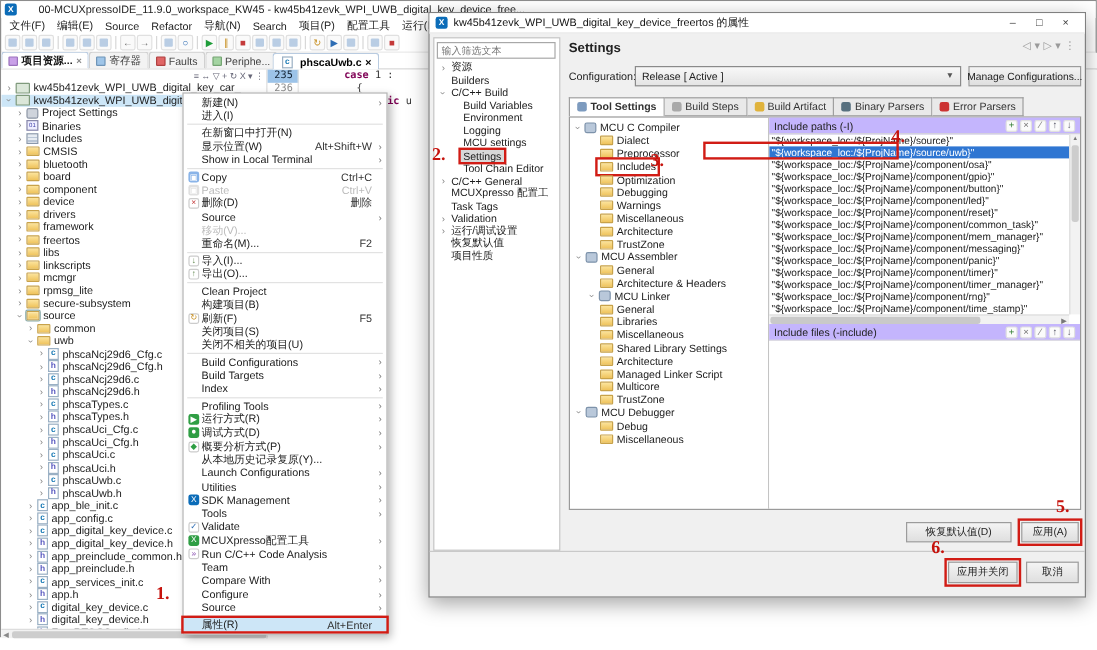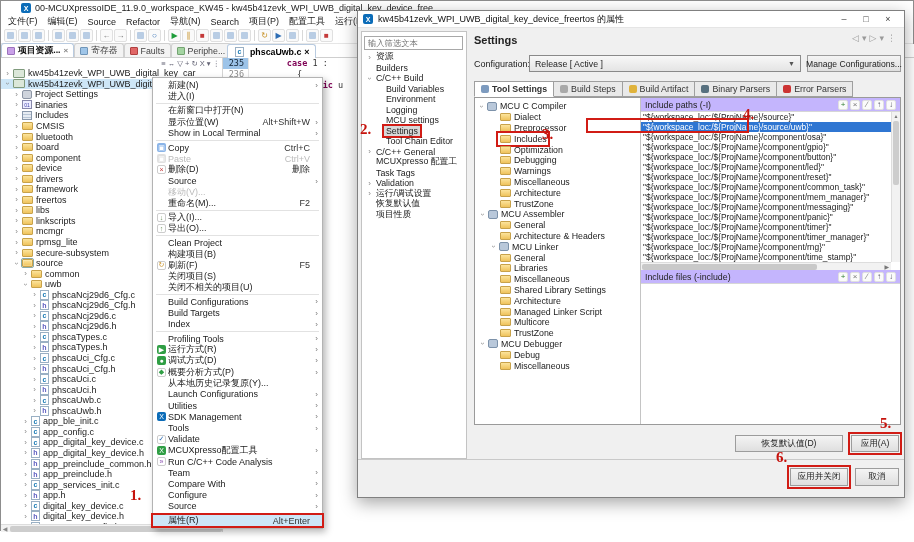--- a/index.html
+++ b/index.html
@@ -2,21 +2,21 @@
 <html><head>
 <meta charset="utf-8">
 <style>
   * { box-sizing: border-box; margin:0; padding:0; }
   html,body { width:914px; height:542px; background:#fff; overflow:hidden;
     font-family:"Liberation Sans",sans-serif; -webkit-font-smoothing:antialiased; }
 
   
   #win { position:absolute; left:0; top:0; width:914px; height:531px; background:#fff;
          border:1px solid #8d8d8d; }
-  #titlebar { height:14px; display:flex; align-items:center; gap:4px; padding:0 20px;
+  #titlebar { height:14px; display:flex; align-items:center; gap:18px; padding:0 3px;
               font-size:9px; color:#222; background:#fff; }
   .applogo { width:10px; height:10px; background:#0b6cb8; color:#fff; font-size:7px; font-weight:bold;
              display:flex; align-items:center; justify-content:center; border-radius:2px; flex:none; }
   #menubar { height:13px; display:flex; align-items:center; font-size:9px; color:#222;
              padding:0 2px; }
   .menu-item { padding:0 5px; white-space:nowrap; }
   #toolbar { height:16px; display:flex; align-items:center; gap:1px; padding:0 3px;
              border-bottom:1px solid #e6e6e6; }
   .tbico { width:13px; height:13px; border:1px solid #e0e0e0; border-radius:2px; background:#fafafa;
            display:flex; align-items:center; justify-content:center; font-size:8px; color:#777; }
@@ -138,21 +138,21 @@
   .irow.sel { background:#2f76d2; color:#fff; }
   #ivsb { position:absolute; right:0; top:14px; width:9px; height:150px; background:#f2f2f2; border-left:1px solid #ddd; }
   #ivsb .a { height:8px; font-size:5px; color:#777; text-align:center; line-height:8px; }
   #ivsb .th { position:absolute; left:1px; right:1px; top:9px; height:64px; background:#cdcdcd; border-radius:2px; }
   #ihsb { position:absolute; left:0; right:9px; top:164px; height:8px; background:#f2f2f2; border-top:1px solid #ddd; display:flex; align-items:center; }
   #ihsb .thumb { height:6px; width:70%; background:#c9c9c9; border-radius:2px; margin-left:1px; }
   #ihsb .arrow { margin-left:auto; font-size:6px; color:#777; padding-right:2px; }
   #fhead { top:172px; } #flist { position:absolute; left:0; right:0; top:186px; bottom:1px; background:#fff; }
 
   #btnrow1 { position:absolute; left:116px; right:5px; top:424px; height:17px; display:flex; justify-content:flex-end; gap:8px; }
-  #restorebtn { width:108px; height:17px; }
+  #restorebtn { width:88px; height:17px; }
   #applybtn { width:48px; height:17px; outline:2px solid #d11c15; outline-offset:1px; }
   #dlgbottom { position:absolute; left:0; right:0; top:448px; bottom:0; border-top:1px solid #c9c9c9; }
   #applyclosebtn { position:absolute; right:56px; top:8px; width:58px; height:18px; outline:2px solid #d11c15; outline-offset:1px; }
   #cancelbtn { position:absolute; right:5px; top:8px; width:44px; height:18px; }
 
   #box4 { position:absolute; left:228px; top:107px; width:163px; height:15px; border:2px solid #d11c15; z-index:20; }
 
   .rednum { position:absolute; color:#c6130d; font-family:"Liberation Serif",serif; font-weight:bold; font-size:15px; z-index:150; }
   #n1 { left:130px; top:487px; z-index:60; }
   #n2 { left:2px;  top:110px; } #n3 { left:184px; top:115px; } #n4 { left:385px; top:95px; }

